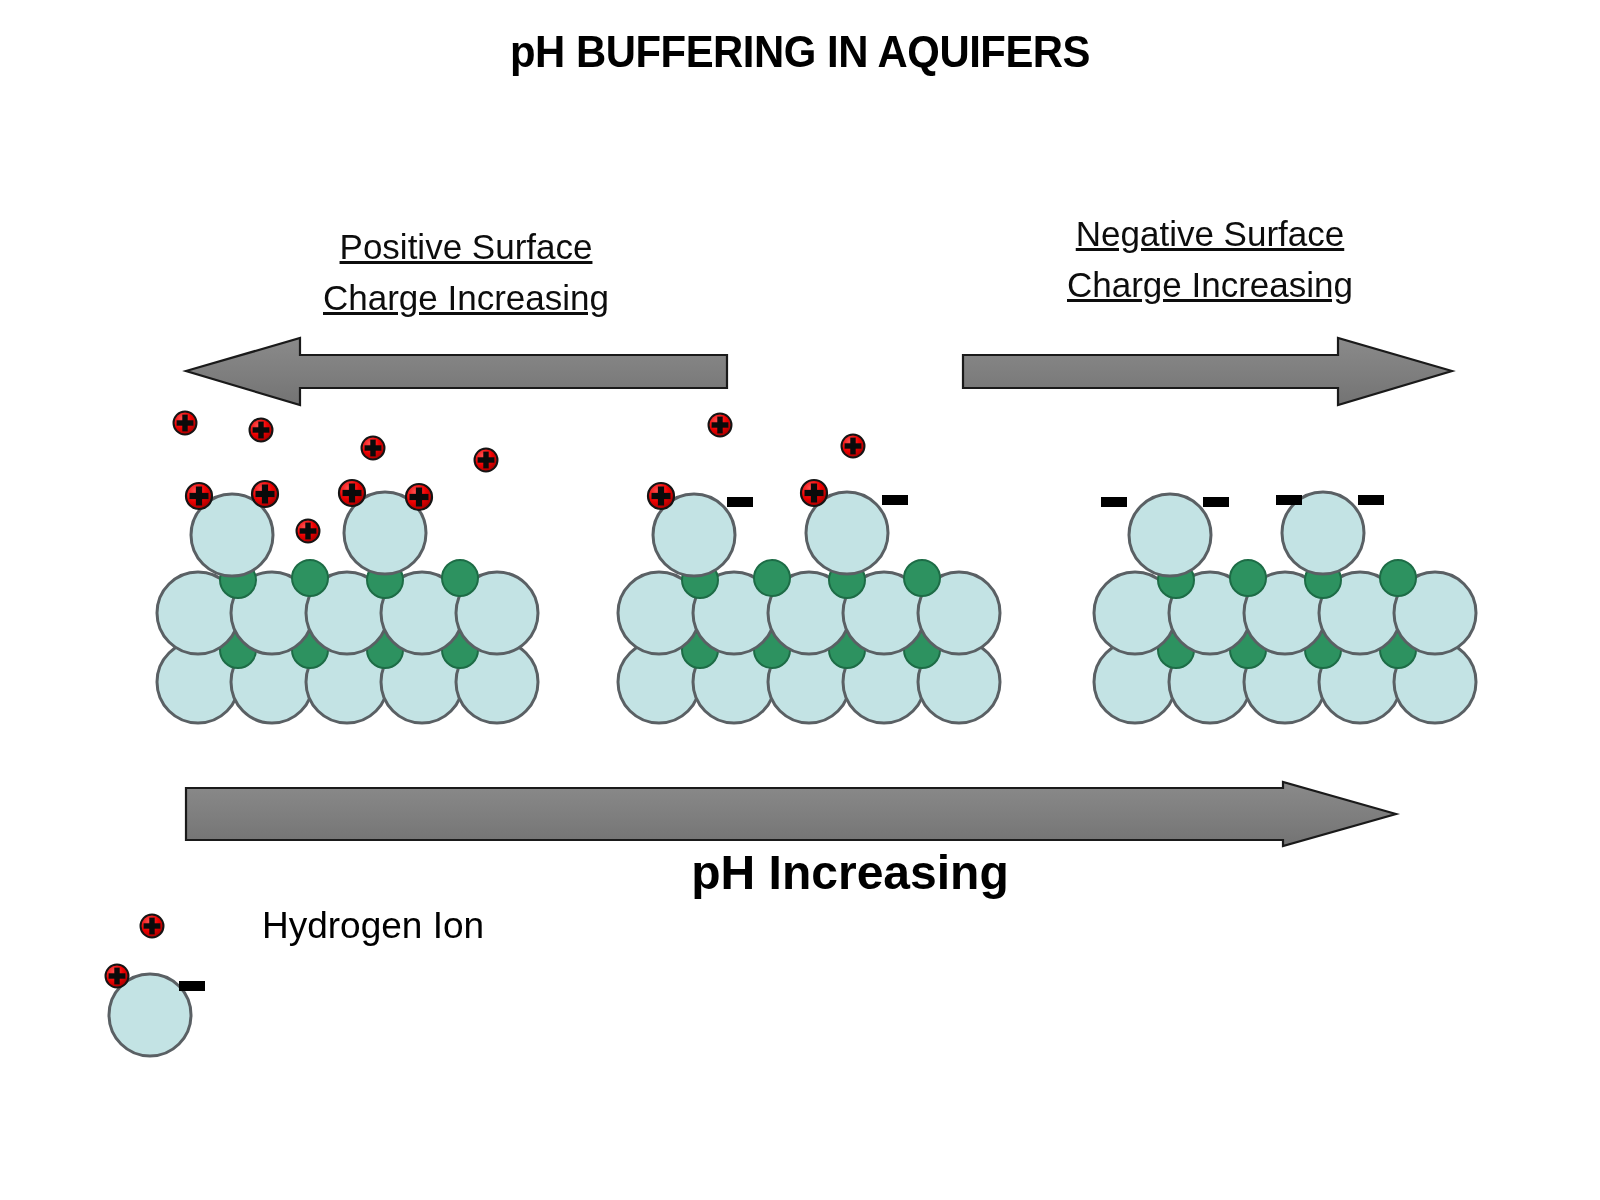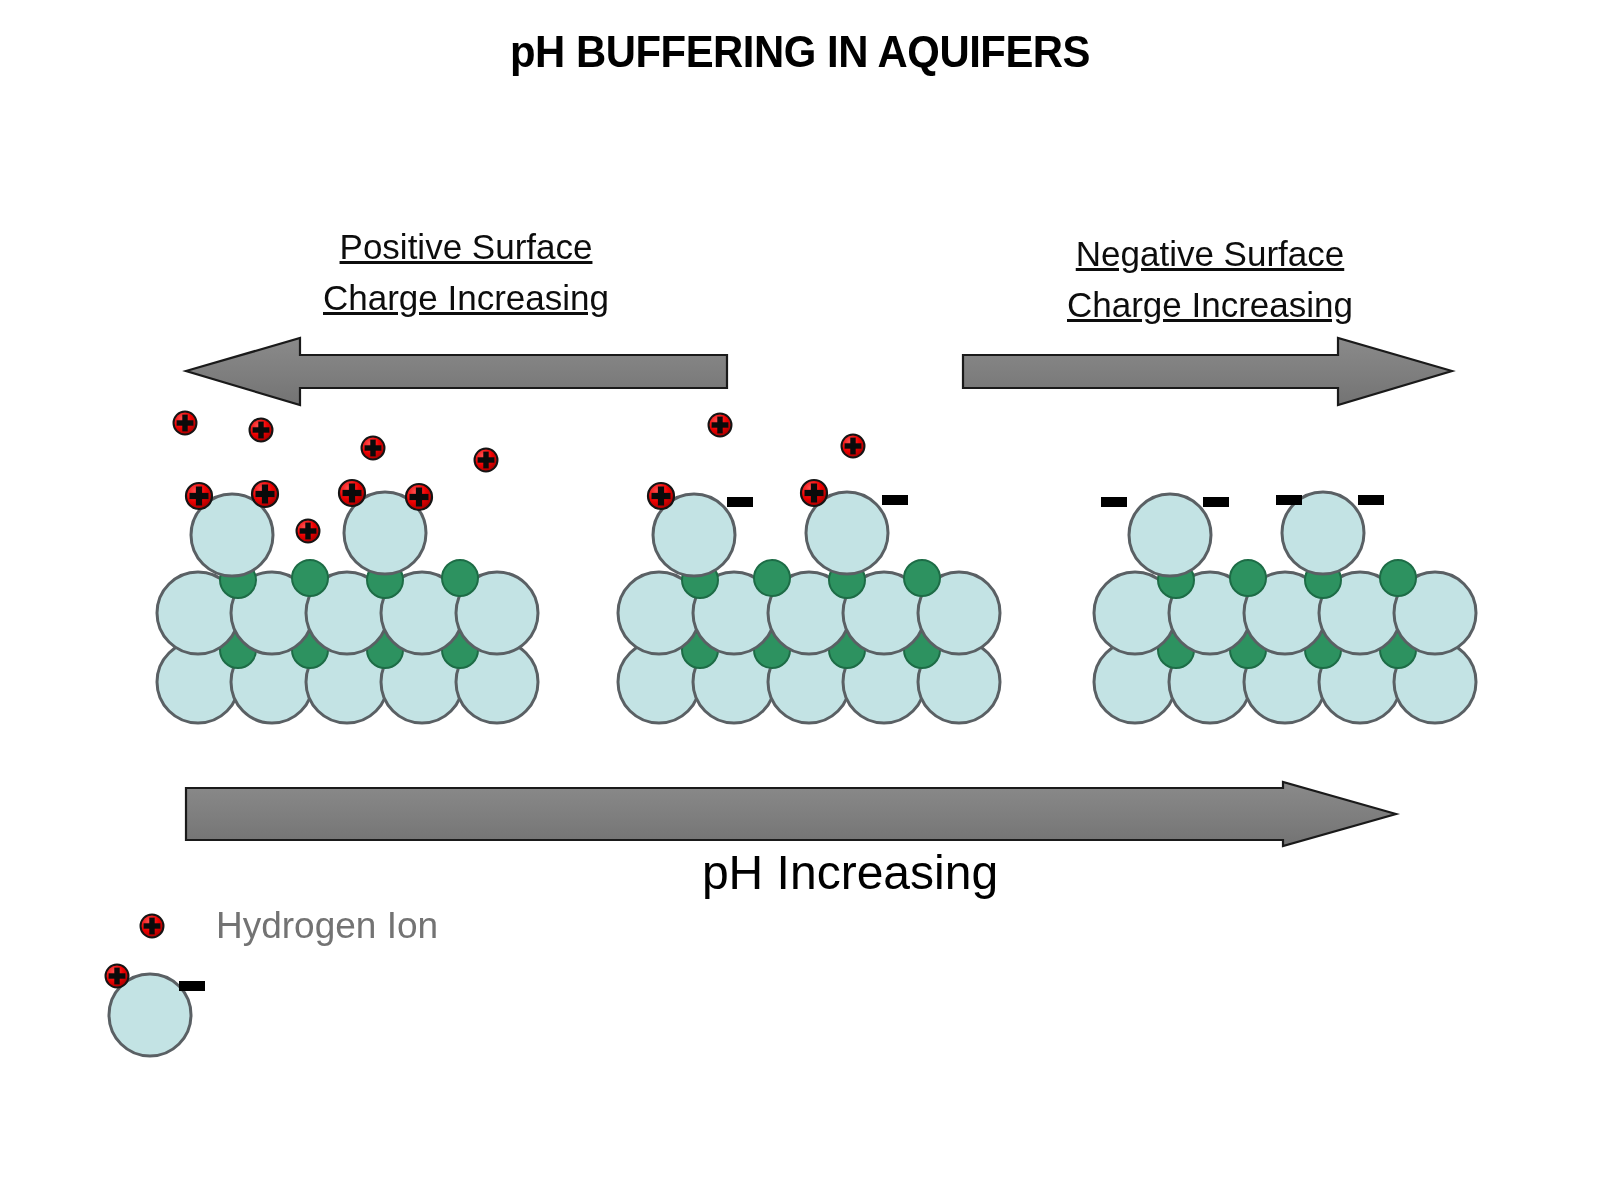--- a/index.html
+++ b/index.html
@@ -37,39 +37,40 @@
   .dir-label {
     position: absolute;
     text-align: center;
     font-size: 35px;
     color: #0d0d0d;
     line-height: 51px;
     white-space: nowrap;
     text-decoration: underline;
   }
   #label-left  { left: 246px; top: 221px; width: 440px; }
-  #label-right { left: 985px; top: 228px; width: 450px; text-align: center; }
+  #label-right { left: 985px; top: 208px; width: 450px; text-align: center; }
 
   #ph-caption {
     position: absolute;
     left: 430px;
     top: 845px;
     width: 840px;
     text-align: center;
     font-size: 48px;
-    font-weight: normal;
+    font-weight: bold;
     color: #000000;
     white-space: nowrap;
   }
 
   .legend-text {
     position: absolute;
     font-size: 37px;
-    color: #737373;
+    color: #000000;
     white-space: nowrap;
+    margin-left: 46px;
   }
   #legend-text-h  { left: 216px; top: 905px; }
   #legend-text-oh { left: 212px; top: 968px; }
 
   svg { display: block; }
   .svg-layer {
     position: absolute;
     left: 0; top: 0;
     width: 1600px;
     height: 1200px;

